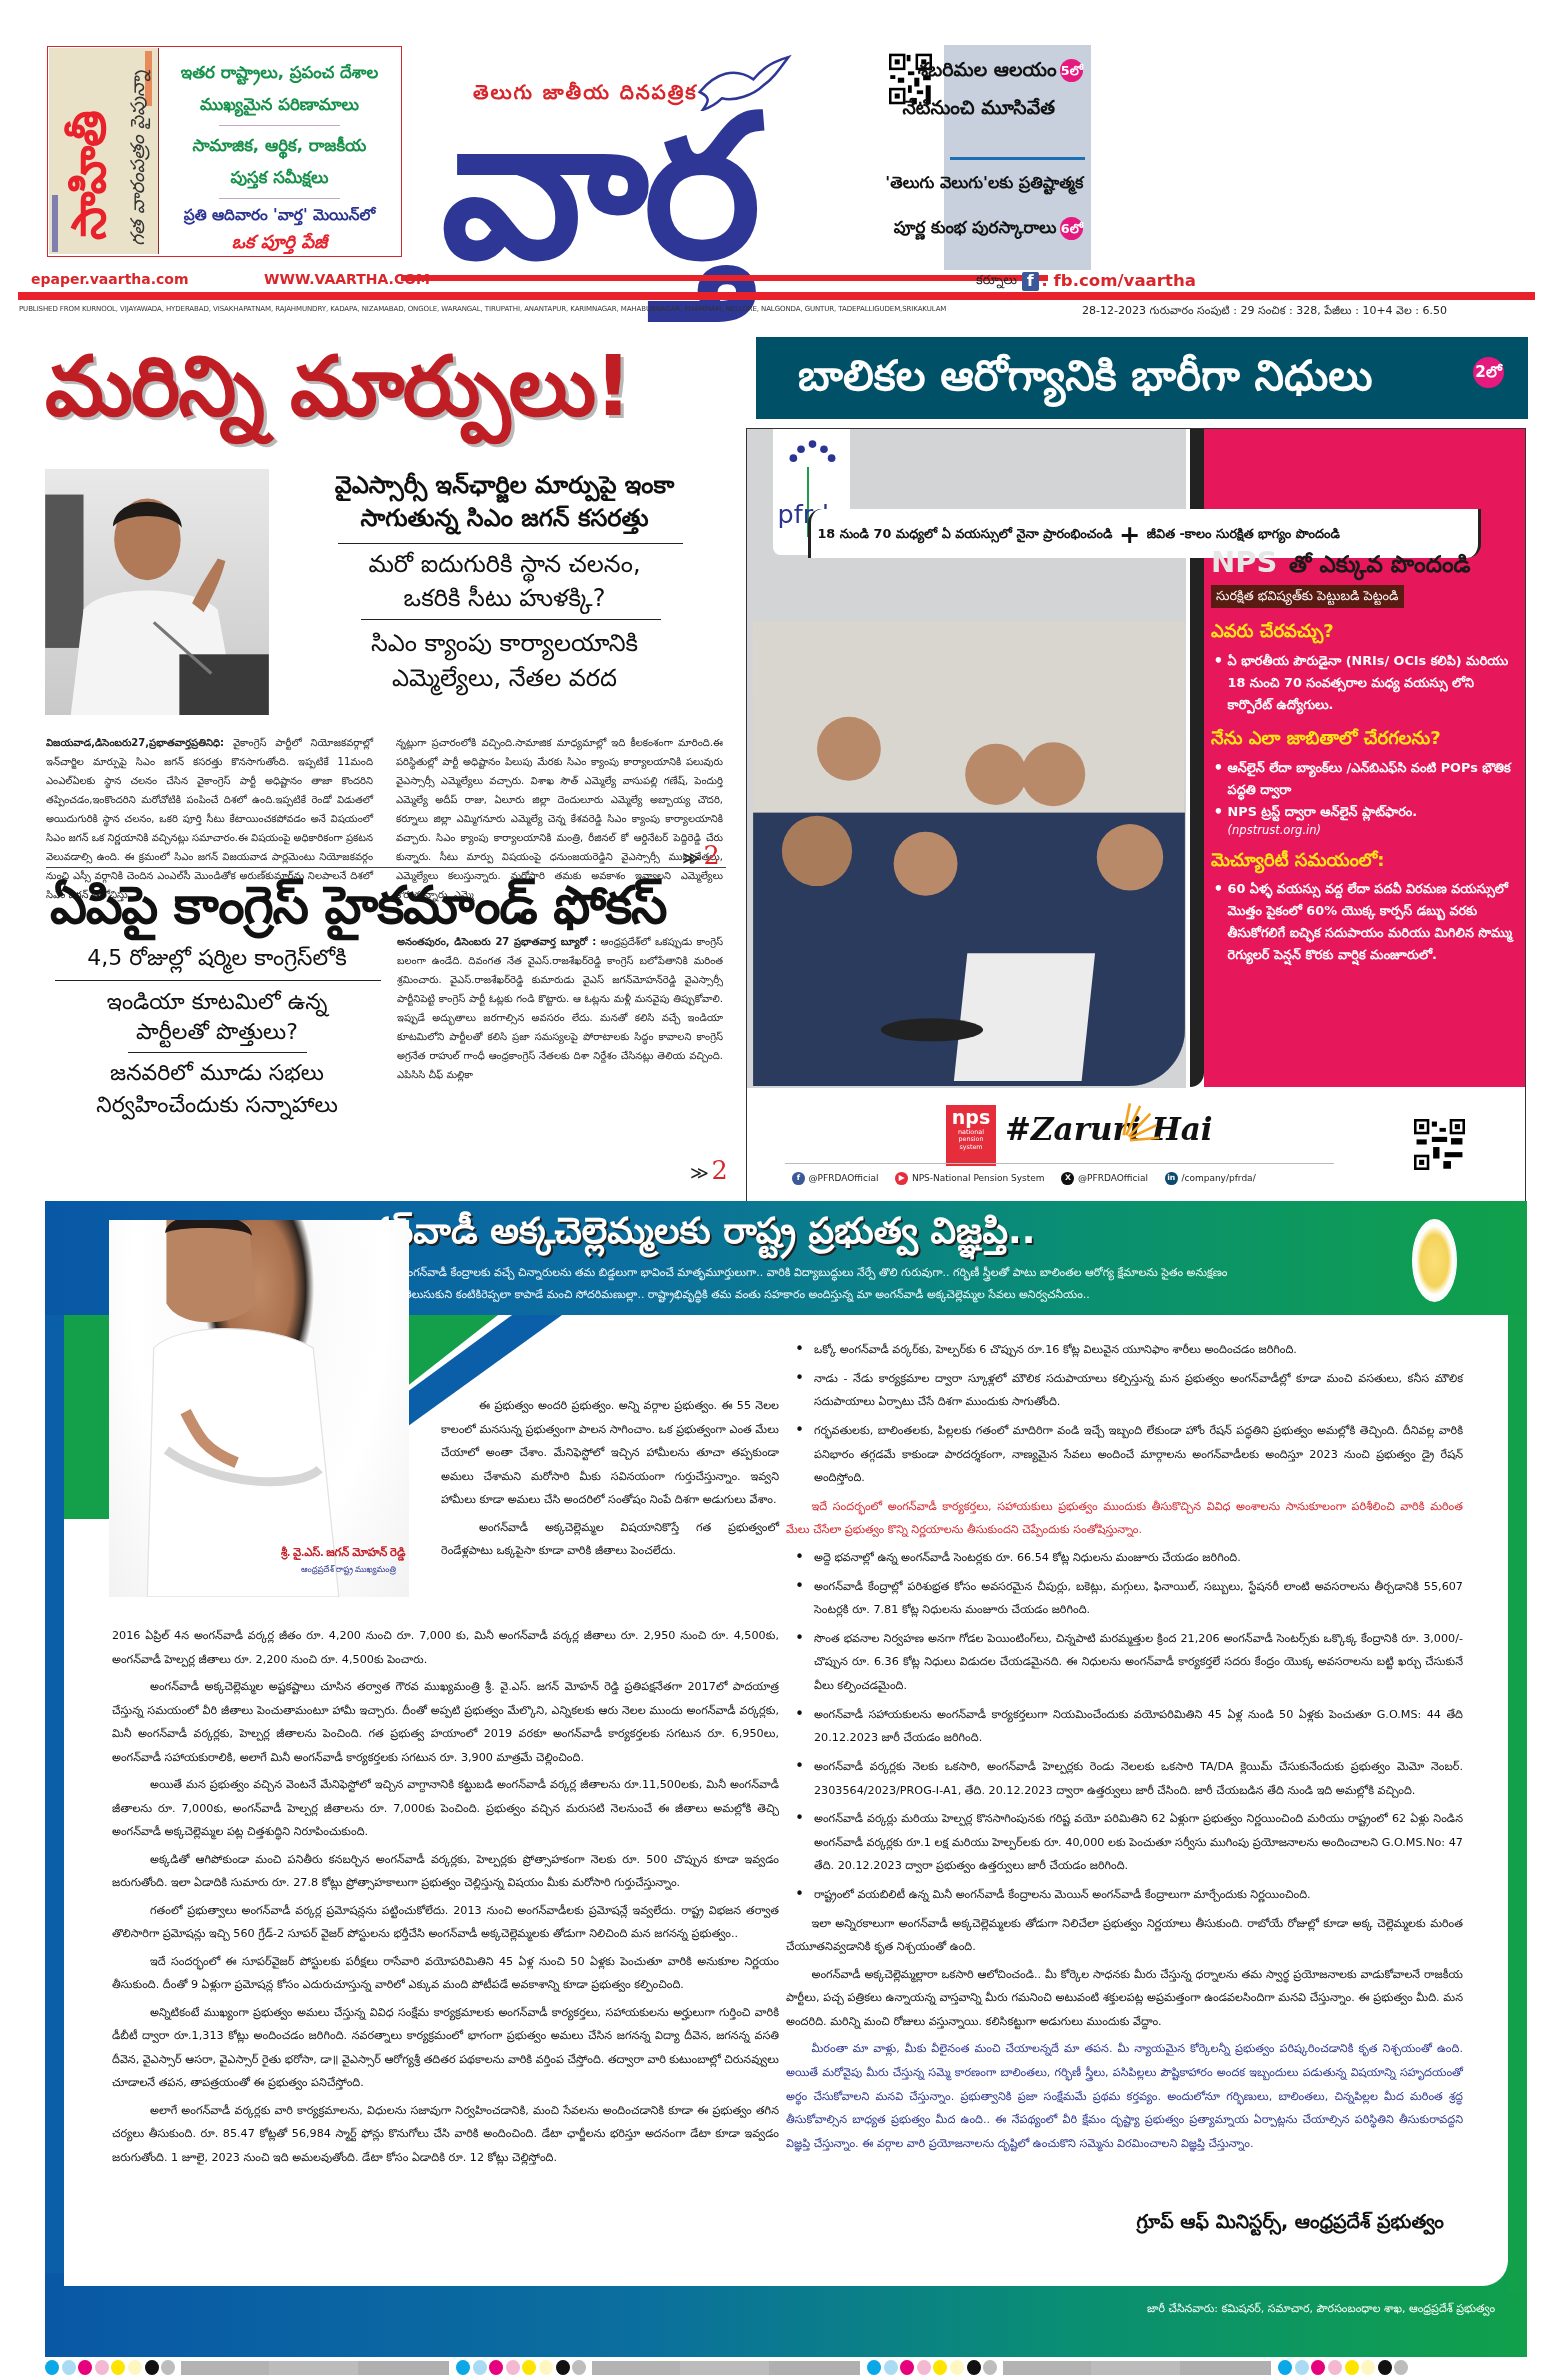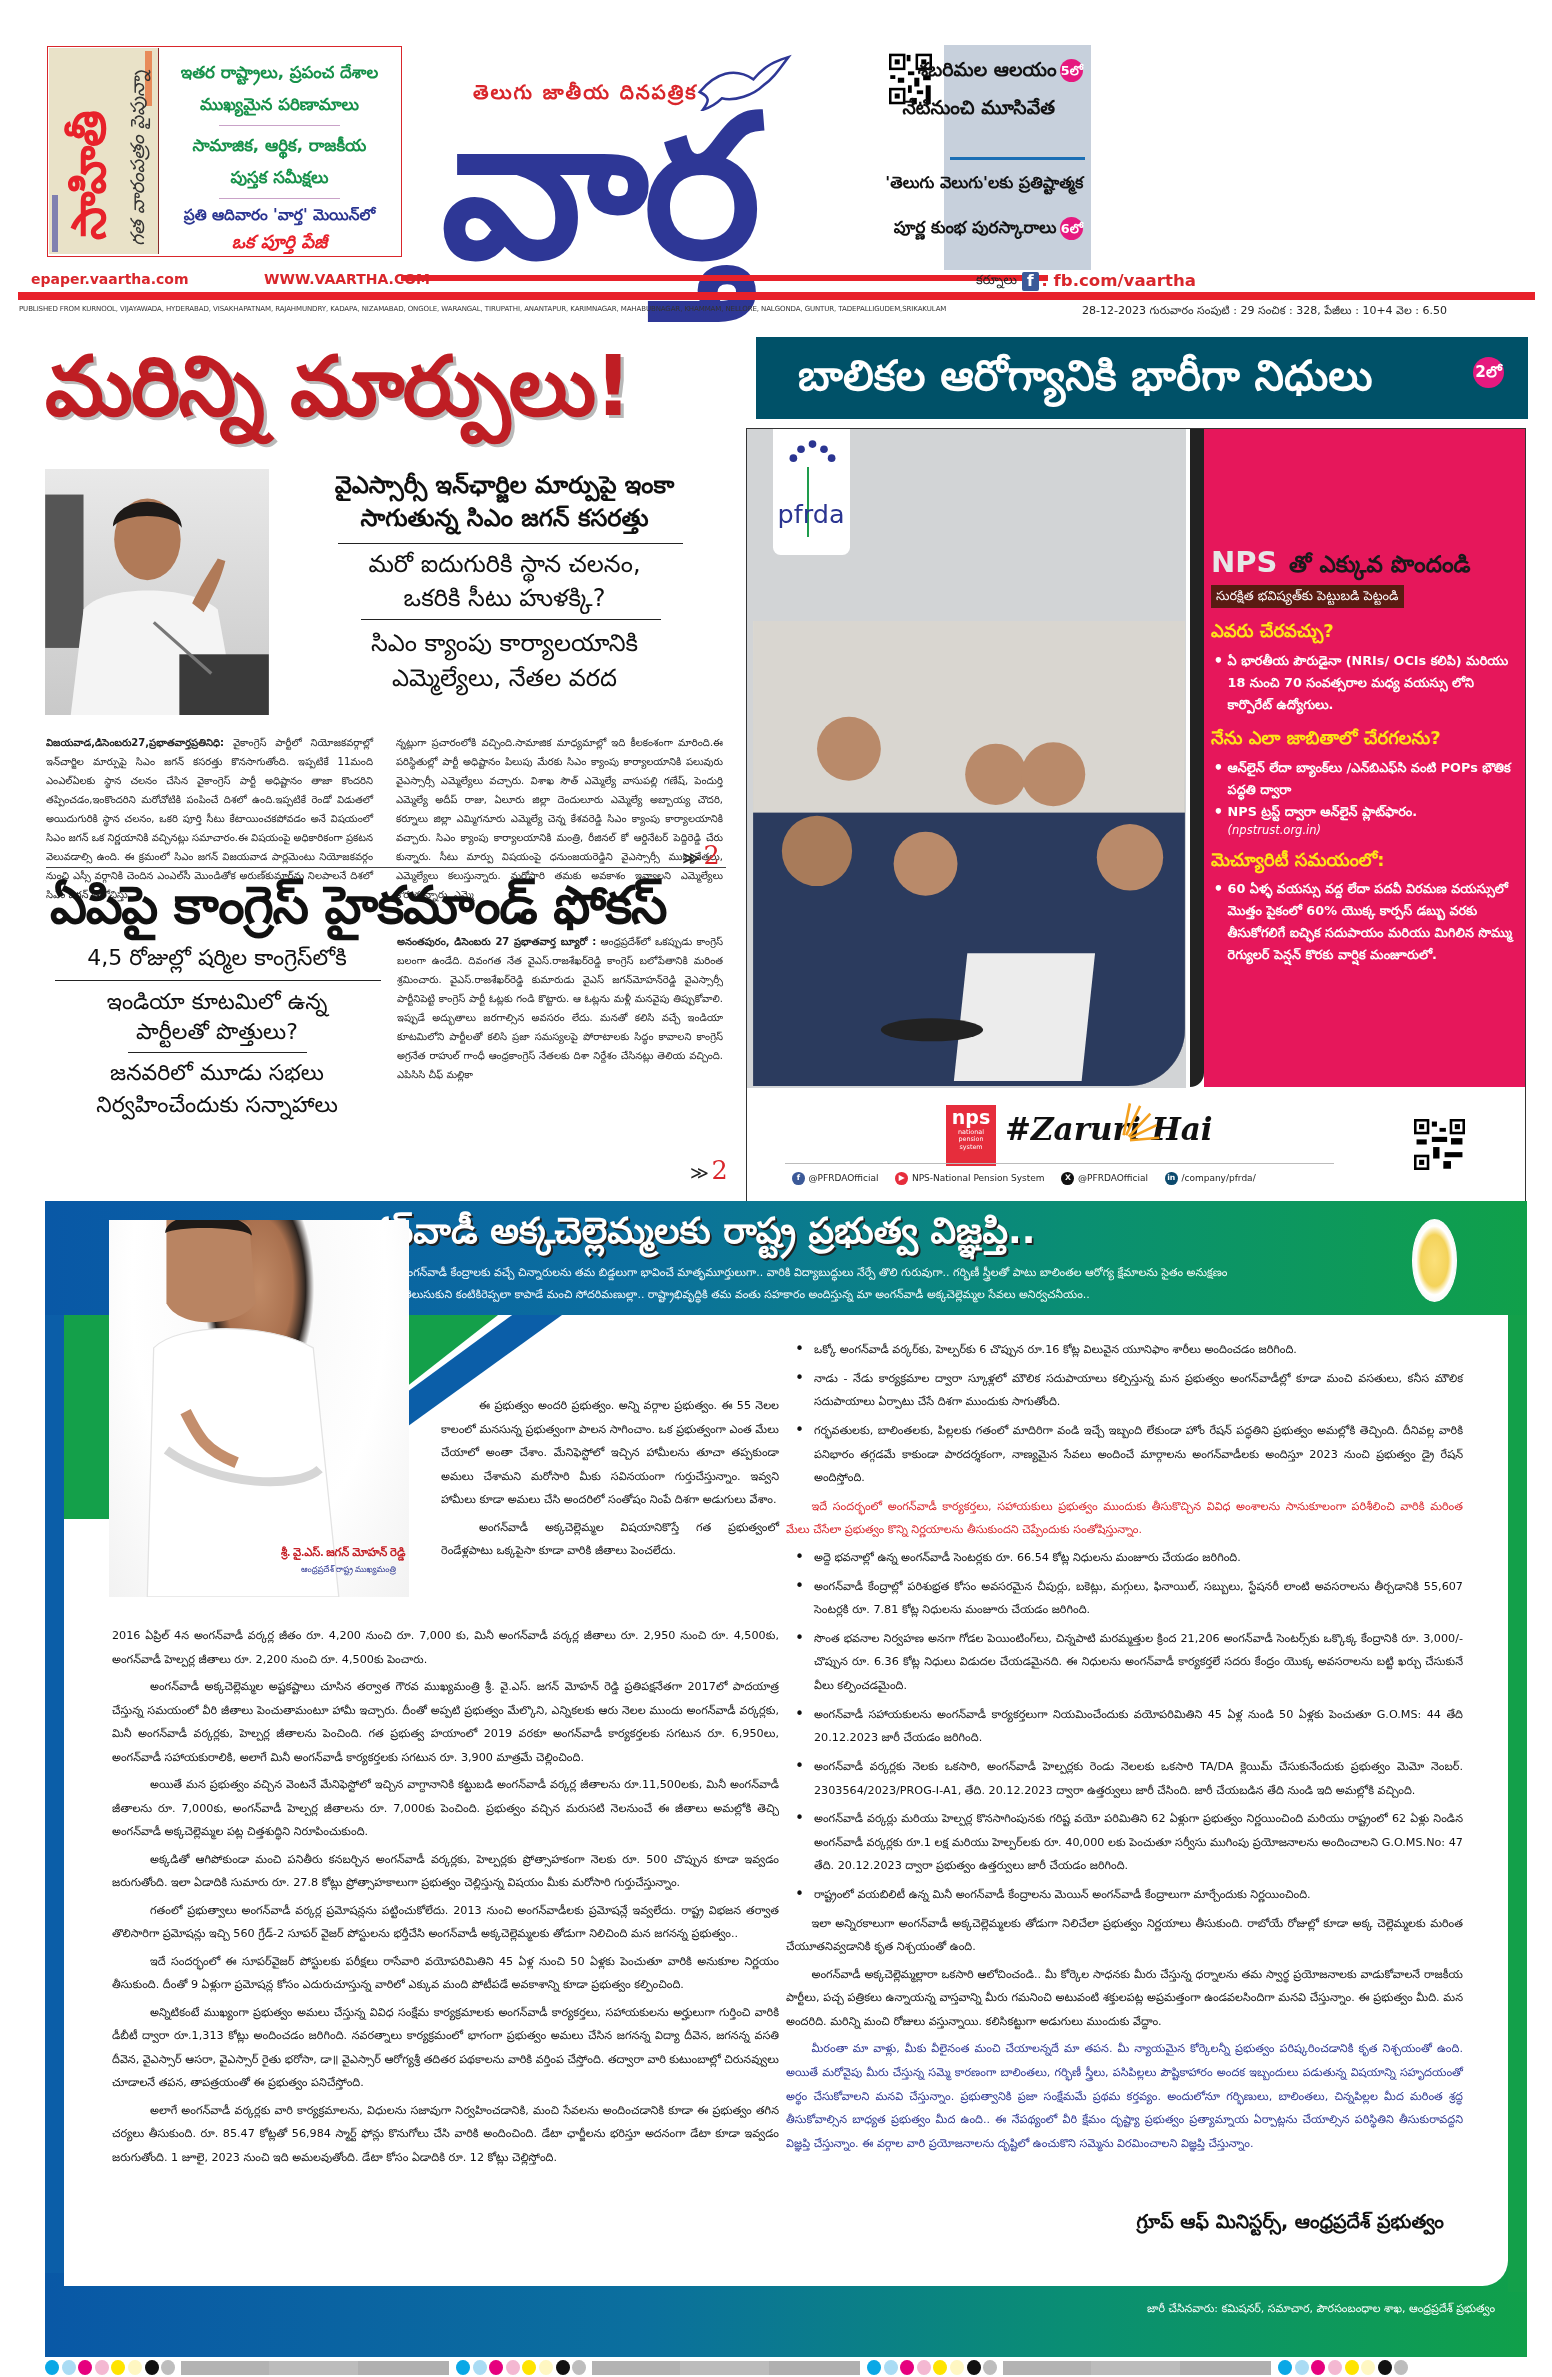--- a/index.html
+++ b/index.html
@@ -277,20 +277,23 @@
   <div id="pfrda-logo">
     <svg class="dots" viewBox="0 0 80 40">
       <circle cx="10" cy="30" r="6" fill="#2b3591"></circle>
         <circle cx="22" cy="16" r="6" fill="#2b3591"></circle>
         <circle cx="40" cy="8" r="6" fill="#2b3591"></circle>
       <circle cx="58" cy="16" r="6" fill="#2b3591"></circle>
         <circle cx="70" cy="30" r="6" fill="#2b3591"></circle>
     </svg>
     <div class="stem"></div>
     <div class="text">pfrda</div>
+  </div>
+  <div id="nps-pill">
+    <span>18 నుండి 70 మధ్యలో ఏ వయస్సులో నైనా ప్రారంభించండి</span><span class="plus">+</span><span>జీవిత -కాలం సురక్షిత భాగ్యం పొందండి</span>
   </div>
 
   <div id="nps-right">
     <div class="npsline">
       <span class="nps">NPS</span><span class="tail">తో ఎక్కువ పొందండి</span>
     </div>
     <div class="tagbar">సురక్షిత భవిష్యత్‌కు పెట్టుబడి పెట్టండి</div>
 
     <div class="qhead">ఎవరు చేరవచ్చు?</div>
     <ul>

